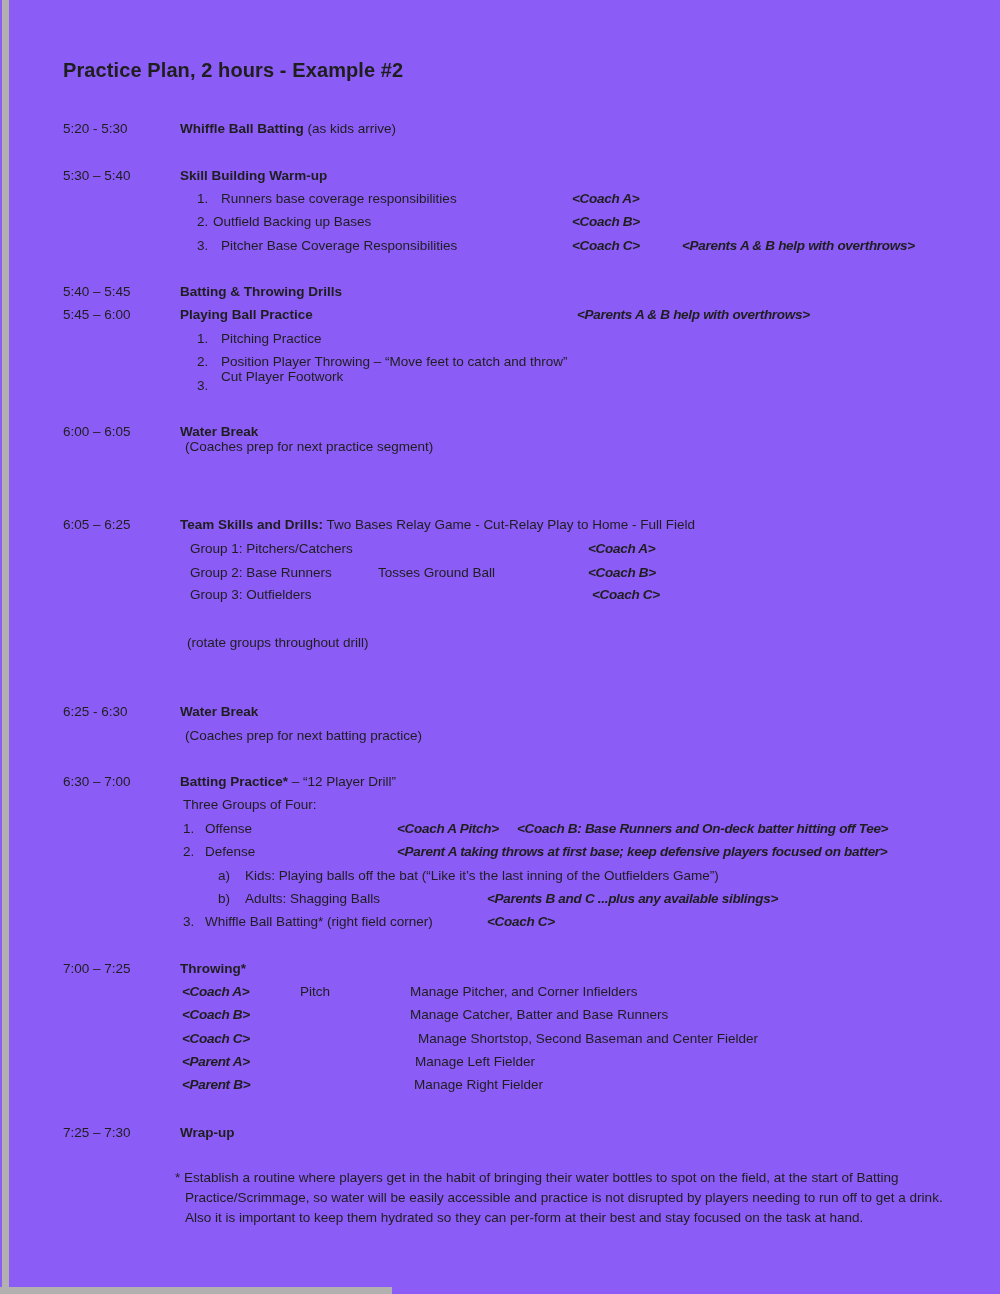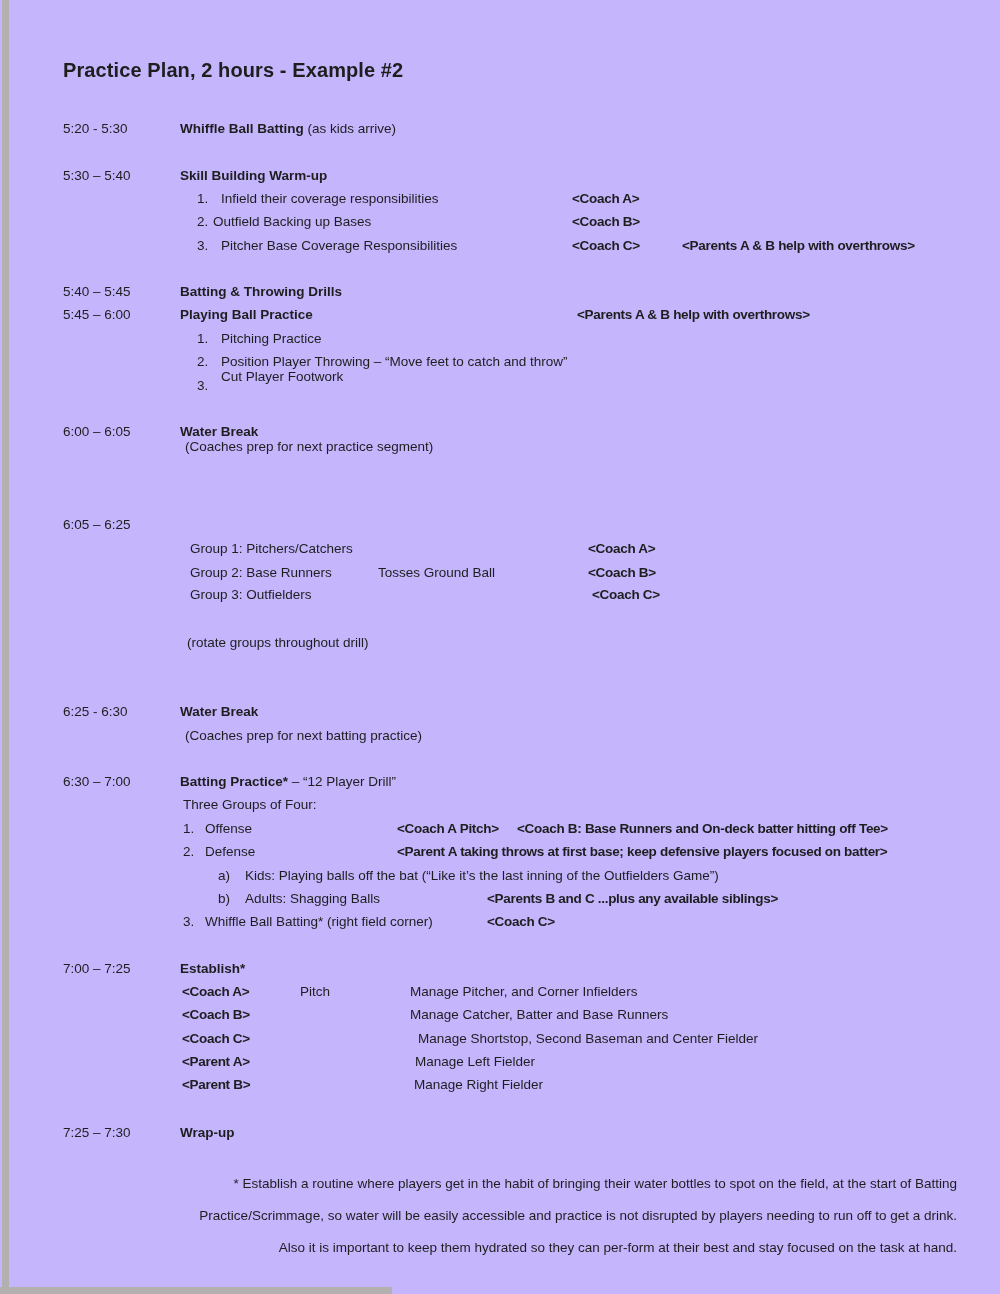--- a/index.html
+++ b/index.html
@@ -1,50 +1,50 @@
 <!DOCTYPE html>
 <html><head>
 <meta charset="utf-8">
 <style>
   html,body{margin:0;padding:0;background:#ffffff;}
   body{
     width:1000px;height:1294px;
     font-family:"Liberation Sans","DejaVu Sans",sans-serif;
     color:#1e1e1e;
   }
-  .scan{position:relative;width:1000px;height:1294px;background:#c4b5fd;overflow:hidden;}
+  .scan{position:relative;width:1000px;height:1294px;background:#8b5cf6;overflow:hidden;}
   .edge-left{position:absolute;left:2px;top:0;width:7px;height:1294px;background:#b2b1af;}
   .edge-bottom{position:absolute;left:0;top:1287px;width:392px;height:7px;background:#b2b1af;}
   .line{position:absolute;white-space:nowrap;font-size:13.5px;line-height:18px;color:#1e1e1e;}
   .b{font-weight:700;}
-  .tag{font-weight:700;letter-spacing:-0.3px;}
+  .tag{font-weight:700;letter-spacing:-0.3px;font-style:italic;}
   .title{position:absolute;margin:0;font-size:20px;font-weight:700;letter-spacing:0.1px;white-space:nowrap;}
   .footnote{
     position:absolute;white-space:normal;width:772px;
-    font-size:13.5px;line-height:32px;
-    padding-left:10px;text-indent:-10px;text-align:right;
+    font-size:13.5px;line-height:20px;
+    padding-left:10px;text-indent:-10px;
   }
 </style>
 </head>
 <body>
 
 <div class="scan">
   <div class="edge-left"></div>
   <div class="edge-bottom"></div>
 
   <h1 class="title" style="left:63px;top:59px">Practice Plan, 2 hours - Example #2</h1>
 
   <span class="line" style="left:63px;top:120px">5:20 - 5:30</span>
   <span class="line" style="left:180px;top:120px"><span class="b">Whiffle Ball Batting</span><span> (as kids arrive)</span></span>
 
   <span class="line" style="left:63px;top:167px">5:30 – 5:40</span>
   <span class="line b" style="left:180px;top:167px">Skill Building Warm-up</span>
 
   <span class="line" style="left:197px;top:190px">1.</span>
-  <span class="line" style="left:221px;top:190px">Infield their coverage responsibilities</span>
+  <span class="line" style="left:221px;top:190px">Runners base coverage responsibilities</span>
   <span class="line tag" style="left:572px;top:190px">&lt;Coach A&gt;</span>
 
   <span class="line" style="left:197px;top:213px">2.</span>
   <span class="line" style="left:213px;top:213px">Outfield Backing up Bases</span>
   <span class="line tag" style="left:572px;top:213px">&lt;Coach B&gt;</span>
 
   <span class="line" style="left:197px;top:237px">3.</span>
   <span class="line" style="left:221px;top:237px">Pitcher Base Coverage Responsibilities</span>
   <span class="line tag" style="left:572px;top:237px">&lt;Coach C&gt;</span>
   <span class="line tag" style="left:682px;top:237px">&lt;Parents A &amp; B help with overthrows&gt;</span>
@@ -61,20 +61,21 @@
   <span class="line" style="left:197px;top:353px">2.</span>
   <span class="line" style="left:221px;top:353px">Position Player Throwing – “Move feet to catch and throw”</span>
   <span class="line" style="left:197px;top:377px">3.</span>
   <span class="line" style="left:221px;top:368px">Cut Player Footwork</span>
 
   <span class="line" style="left:63px;top:423px">6:00 – 6:05</span>
   <span class="line b" style="left:180px;top:423px">Water Break</span>
   <span class="line" style="left:185px;top:438px">(Coaches prep for next practice segment)</span>
 
   <span class="line" style="left:63px;top:516px">6:05 – 6:25</span>
+  <span class="line" style="left:180px;top:516px"><span class="b">Team Skills and Drills:</span><span> Two Bases Relay Game - Cut-Relay Play to Home - Full Field</span></span>
 
   <span class="line" style="left:190px;top:540px">Group 1: Pitchers/Catchers</span>
   <span class="line tag" style="left:588px;top:540px">&lt;Coach A&gt;</span>
 
   <span class="line" style="left:190px;top:564px">Group 2: Base Runners</span>
   <span class="line" style="left:378px;top:564px">Tosses Ground Ball</span>
   <span class="line tag" style="left:588px;top:564px">&lt;Coach B&gt;</span>
 
   <span class="line" style="left:190px;top:586px">Group 3: Outfielders</span>
   <span class="line tag" style="left:592px;top:586px">&lt;Coach C&gt;</span>
@@ -103,21 +104,21 @@
 
   <span class="line" style="left:218px;top:890px">b)</span>
   <span class="line" style="left:245px;top:890px">Adults: Shagging Balls</span>
   <span class="line tag" style="left:487px;top:890px">&lt;Parents B and C ...plus any available siblings&gt;</span>
 
   <span class="line" style="left:183px;top:913px">3.</span>
   <span class="line" style="left:205px;top:913px">Whiffle Ball Batting* (right field corner)</span>
   <span class="line tag" style="left:487px;top:913px">&lt;Coach C&gt;</span>
 
   <span class="line" style="left:63px;top:960px">7:00 – 7:25</span>
-  <span class="line b" style="left:180px;top:960px">Establish*</span>
+  <span class="line b" style="left:180px;top:960px">Throwing*</span>
 
   <span class="line tag" style="left:182px;top:983px">&lt;Coach A&gt;</span>
   <span class="line" style="left:300px;top:983px">Pitch</span>
   <span class="line" style="left:410px;top:983px">Manage Pitcher, and Corner Infielders</span>
 
   <span class="line tag" style="left:182px;top:1006px">&lt;Coach B&gt;</span>
   <span class="line" style="left:410px;top:1006px">Manage Catcher, Batter and Base Runners</span>
 
   <span class="line tag" style="left:182px;top:1030px">&lt;Coach C&gt;</span>
   <span class="line" style="left:418px;top:1030px">Manage Shortstop, Second Baseman and Center Fielder</span>

